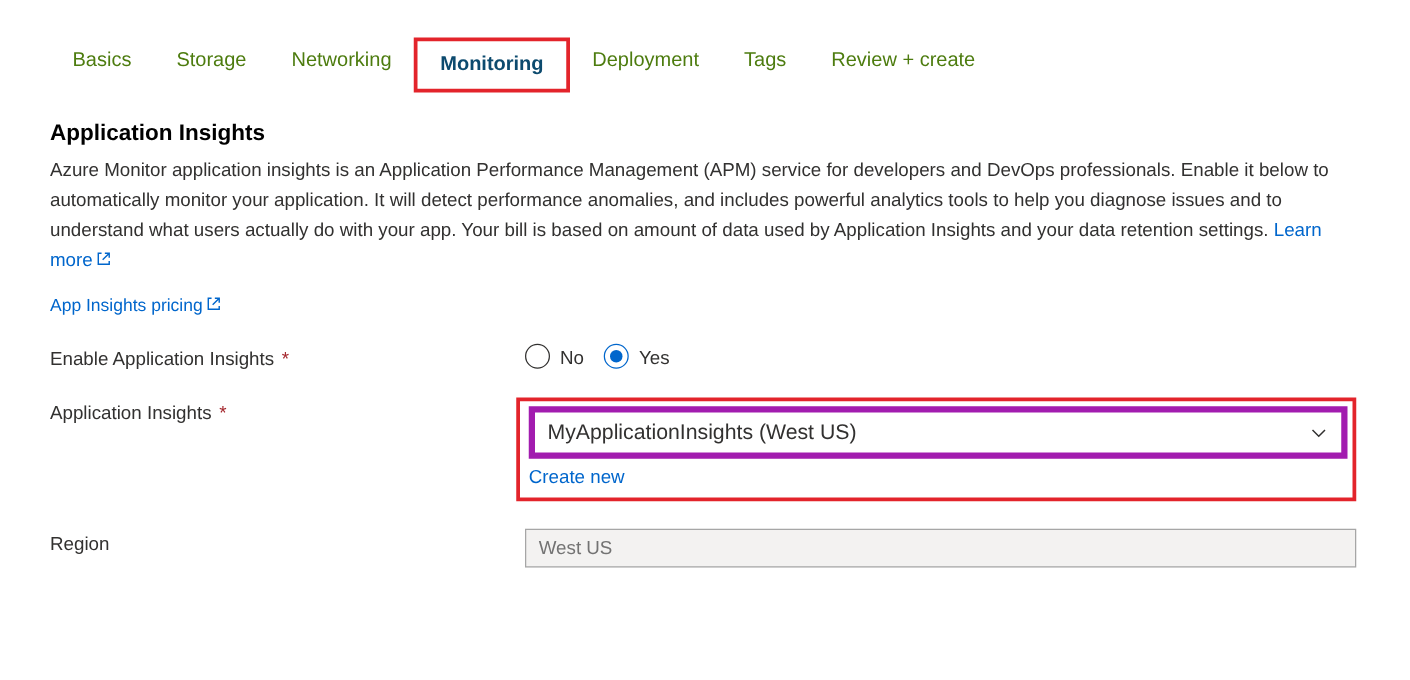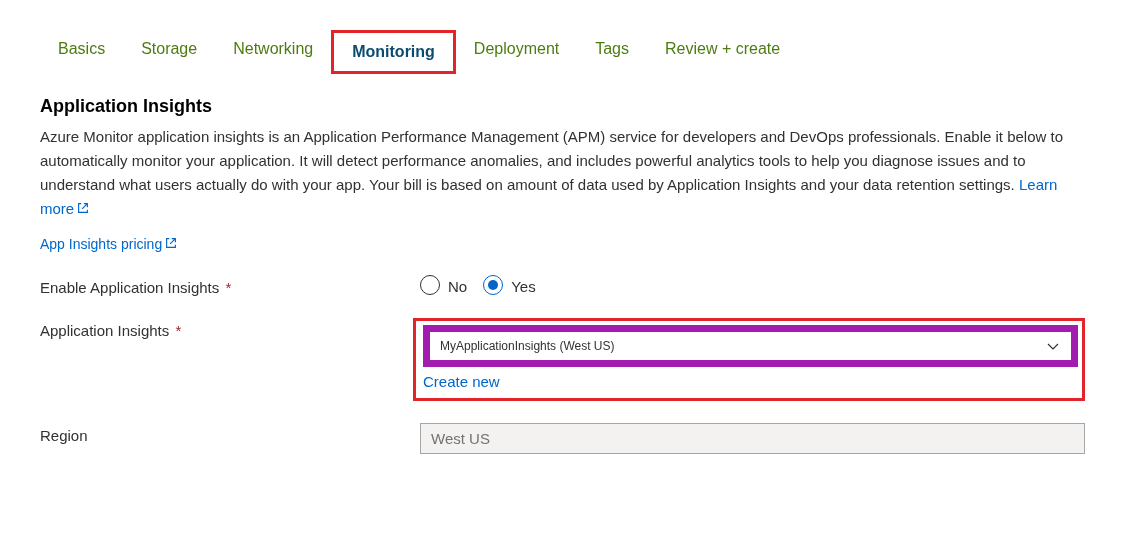--- a/index.html
+++ b/index.html
@@ -123,24 +123,24 @@
       padding: 4px;
       margin-left: -7px;
       padding-left: 7px;
       padding-right: 4px;
       padding-bottom: 8px;
     }
     .dropdown {
       display: flex;
       align-items: center;
       justify-content: space-between;
-      border: 7px solid #a21caf;
+      border: 5px solid #a21caf;
       background: #fff;
       padding: 6px 10px;
-      font-size: 12px;
+      font-size: 17px;
       cursor: pointer;
       width: 100%;
     }
     .chevron-down {
       width: 16px;
       height: 16px;
       flex-shrink: 0;
     }
     .create-new {
       color: #0066cc;

